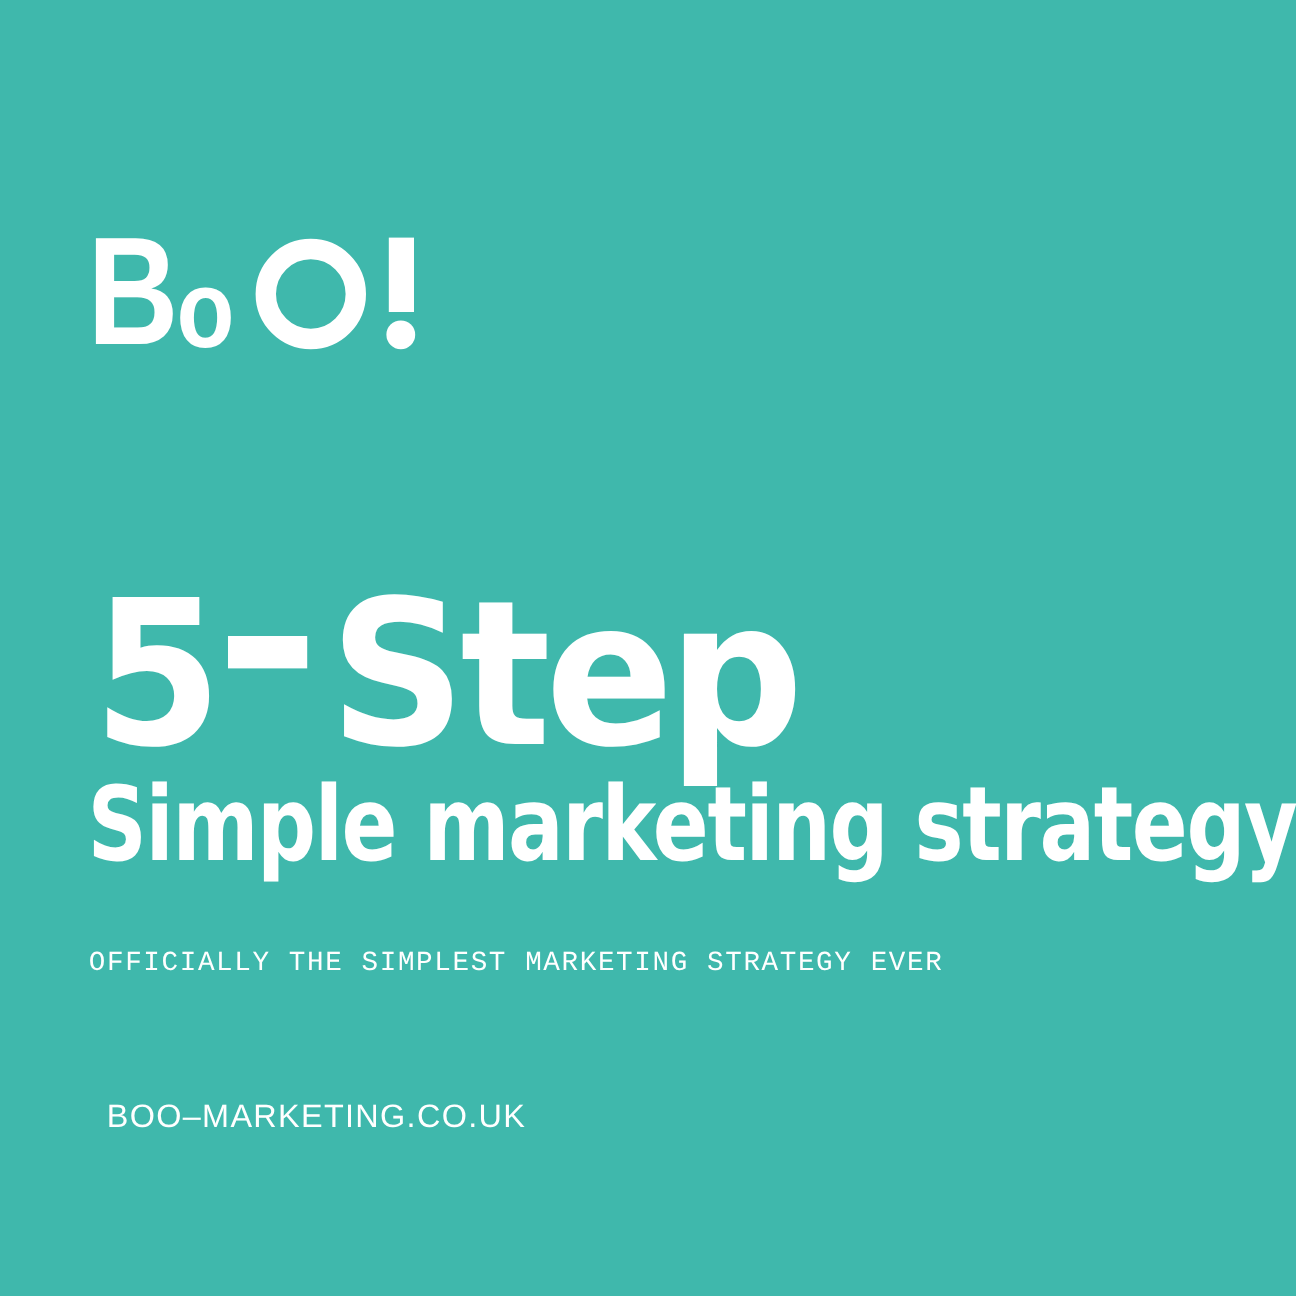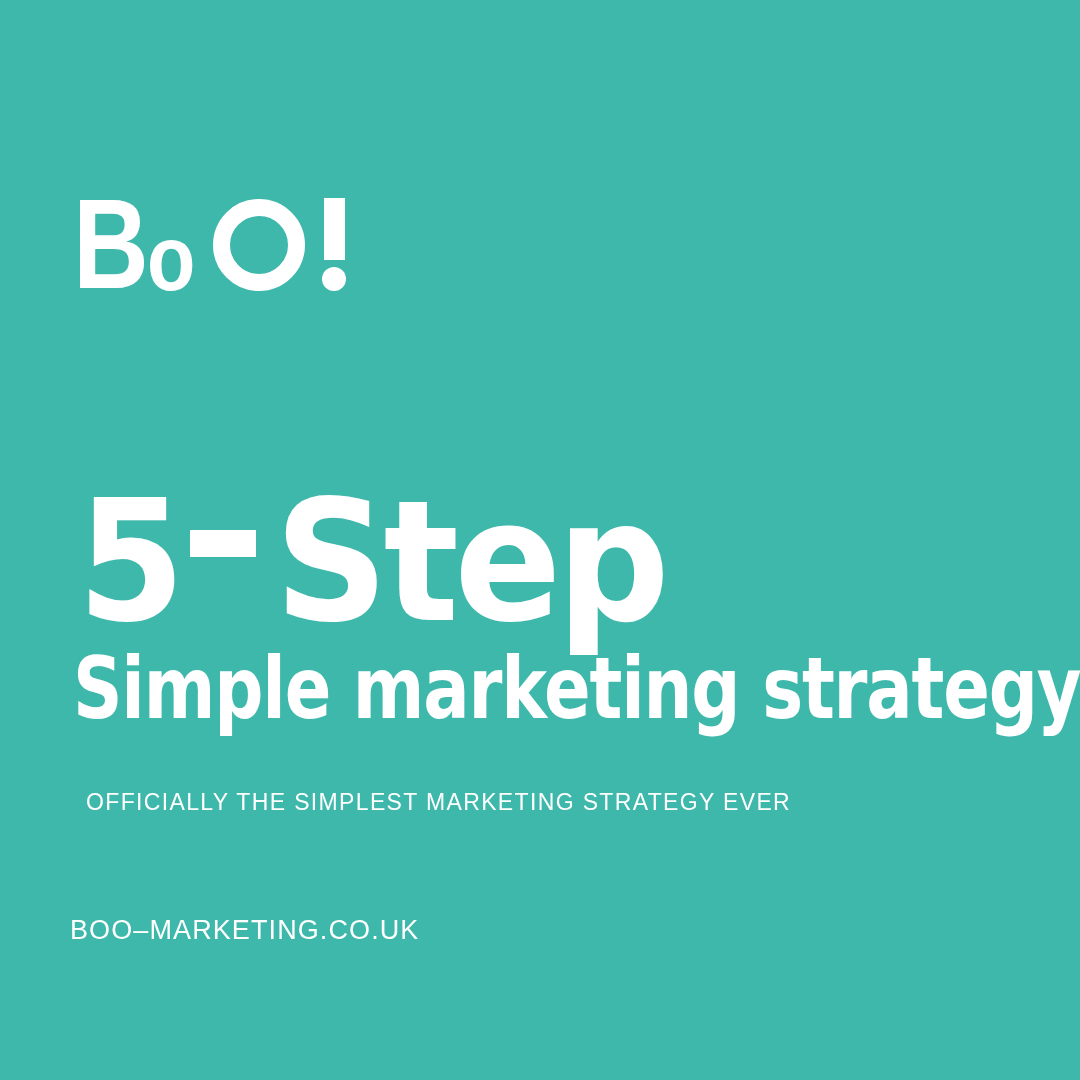--- a/index.html
+++ b/index.html
@@ -144,36 +144,36 @@
     color: #ffffff;
     letter-spacing: -1.5px;
     transform: scaleX(0.8);
     transform-origin: left top;
     white-space: nowrap;
   }
 
   
   .tagline {
     position: absolute;
-    left: 86px;
+    left: 74px;
     top: 791px;
-    font-family: Liberation Sans, sans-serif;
+    font-family: Liberation Mono, monospace;
     font-weight: normal;
     font-size: 23px;
     line-height: 1;
     color: #ffffff;
     letter-spacing: 1.35px;
     white-space: nowrap;
     text-align: center;
   }
 
   
   .weburl {
     position: absolute;
-    left: 70px;
+    left: 89px;
     top: 917px;
     font-family: "Liberation Sans", sans-serif;
     font-weight: normal;
     font-size: 27px;
     line-height: 1;
     color: #ffffff;
     letter-spacing: 1.1px;
     white-space: nowrap;
   }
 </style>

